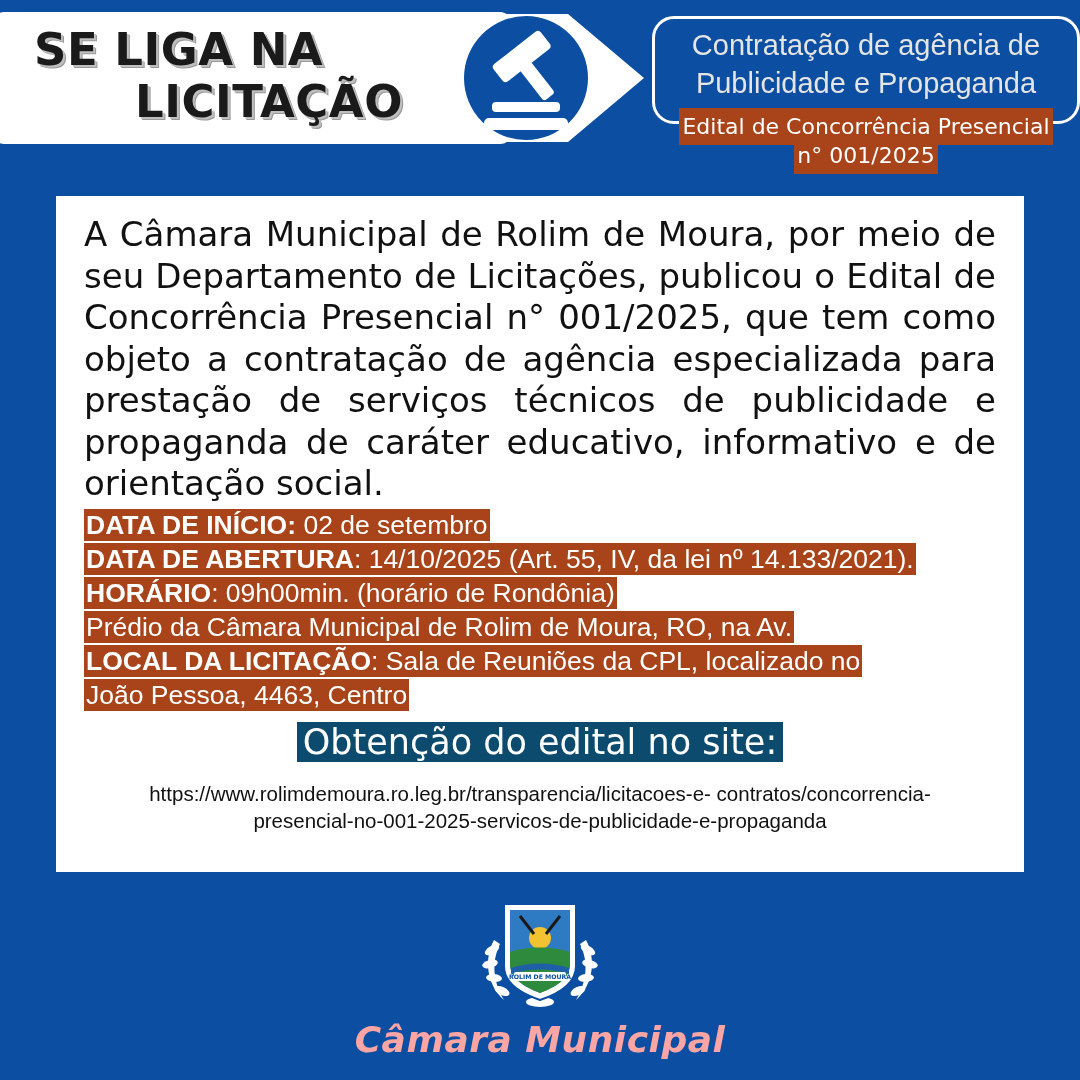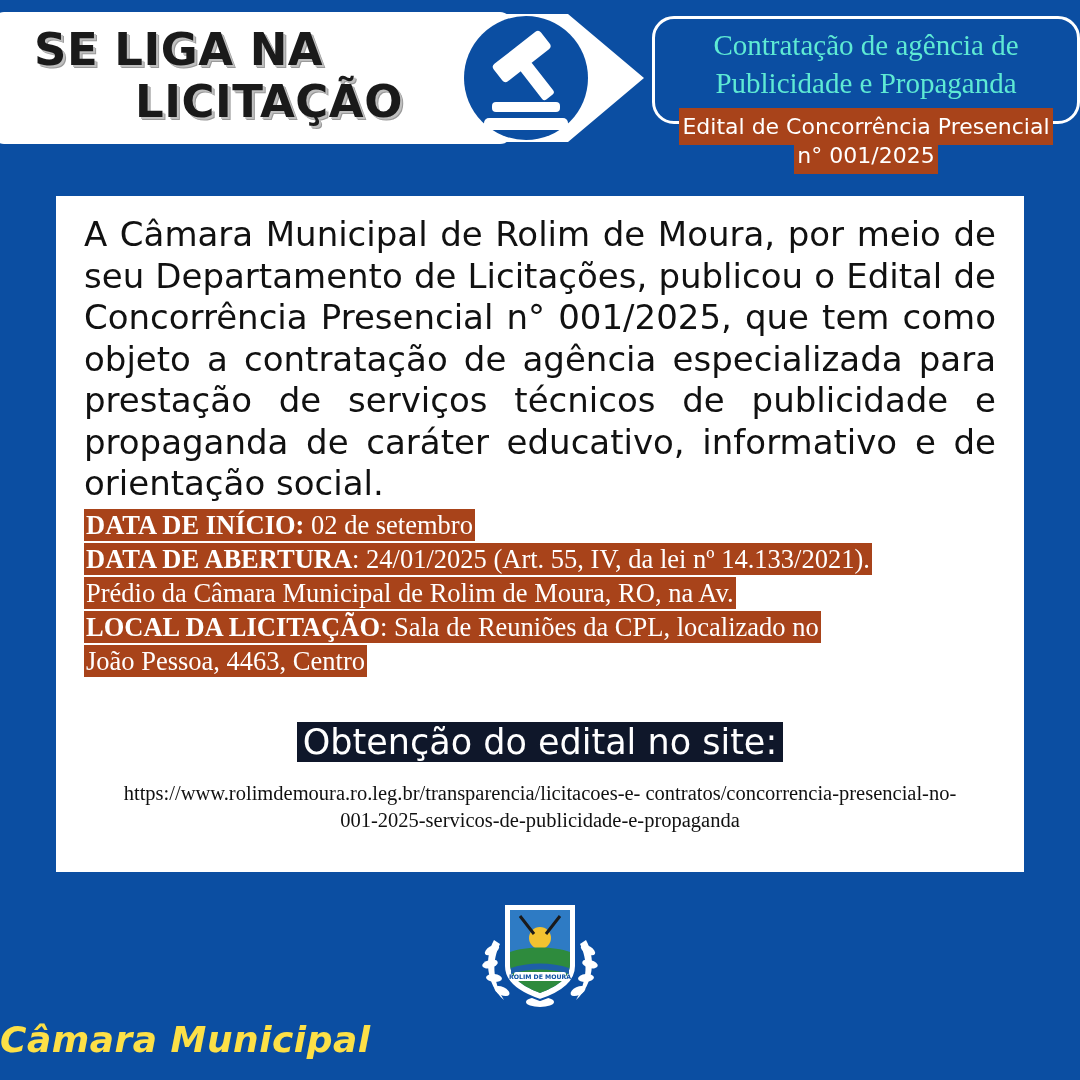--- a/index.html
+++ b/index.html
@@ -76,22 +76,22 @@
     height: 108px;
     border: 3px solid #FFFFFF;
     border-radius: 22px;
     background: transparent;
   }
   .subject-text {
     position: absolute;
     left: 644px;
     top: 26px;
     width: 412px;
-    color: #5eead4;
-    font-family: Liberation Serif, serif;
+    color: #e5e5e5;
+    font-family: Liberation Sans, sans-serif;
     font-size: 29px;
     line-height: 38px;
     text-align: center;
   }
   .edital-line {
     position: absolute;
     left: 636px;
     top: 112px;
     width: 428px;
     text-align: center;
@@ -128,21 +128,21 @@
     color: #111111;
     text-align: justify;
     text-align-last: left;
   }
 
   .details {
     position: absolute;
     left: 28px;
     top: 312px;
     width: 920px;
-    font-family: Liberation Serif, serif;
+    font-family: Liberation Sans, sans-serif;
     font-size: 26.5px;
     line-height: 34px;
     color: #FFFFFF;
   }
   .details .row { margin: 0; }
   .details .hl {
     background: #A8431A;
     padding: 1px 2px;
     box-decoration-break: clone;
     -webkit-box-decoration-break: clone;
@@ -154,31 +154,31 @@
     left: 0;
     top: 524px;
     width: 968px;
     text-align: center;
     font-family: "DejaVu Sans", sans-serif;
     font-size: 35px;
     line-height: 44px;
     color: #FFFFFF;
   }
   .obtencao span {
-    background: #0f172a;
+    background: #0c4a6e;
     padding: 0 6px;
   }
 
   .url {
     position: absolute;
     left: 60px;
     top: 584px;
     width: 848px;
     text-align: center;
-    font-family: Liberation Serif, serif;
+    font-family: Liberation Sans, sans-serif;
     font-size: 20.5px;
     line-height: 27px;
     color: #111111;
     word-break: break-word;
   }
 
   
   .footer {
     position: absolute;
     left: 0;
@@ -191,22 +191,22 @@
     left: 470px;
     top: 8px;
     width: 140px;
     height: 128px;
   }
   .footer-title {
     position: absolute;
     left: 0;
     top: 140px;
     width: 1080px;
-    text-align: left;
-    color: #fde047;
+    text-align: center;
+    color: #fca5a5;
     font-family: "DejaVu Sans", sans-serif;
     font-weight: bold;
     font-style: italic;
     font-size: 36px;
     line-height: 40px;
     letter-spacing: 0.5px;
   }
   .footer-sub {
     position: absolute;
     left: 0;
@@ -263,21 +263,24 @@
 
 <div class="card">
 
   <p class="body-text">A Câmara Municipal de Rolim de Moura, por meio de seu Departamento de Licitações, publicou o Edital de Concorrência Presencial n° 001/2025, que tem como objeto a contratação de agência especializada para prestação de serviços técnicos de publicidade e propaganda de caráter educativo, informativo e de orientação social.</p>
 
   <div class="details">
     <div class="row">
       <span class="hl"><b>DATA DE INÍCIO:</b><span> 02 de setembro</span></span>
     </div>
     <div class="row">
-      <span class="hl"><b>DATA DE ABERTURA</b><span>: 24/01/2025 (Art. 55, IV, da lei nº 14.133/2021).</span></span>
+      <span class="hl"><b>DATA DE ABERTURA</b><span>: 14/10/2025 (Art. 55, IV, da lei nº 14.133/2021).</span></span>
+    </div>
+    <div class="row">
+      <span class="hl"><b>HORÁRIO</b><span>: 09h00min. (horário de Rondônia)</span></span>
     </div>
     <div class="row">
       <span class="hl"><span>Prédio da Câmara Municipal de Rolim de Moura, RO, na Av.</span></span>
     </div>
     <div class="row">
       <span class="hl"><b>LOCAL DA LICITAÇÃO</b><span>: Sala de Reuniões da CPL, localizado no</span></span>
     </div>
     <div class="row">
       <span class="hl"><span>João Pessoa, 4463, Centro</span></span>
     </div>

